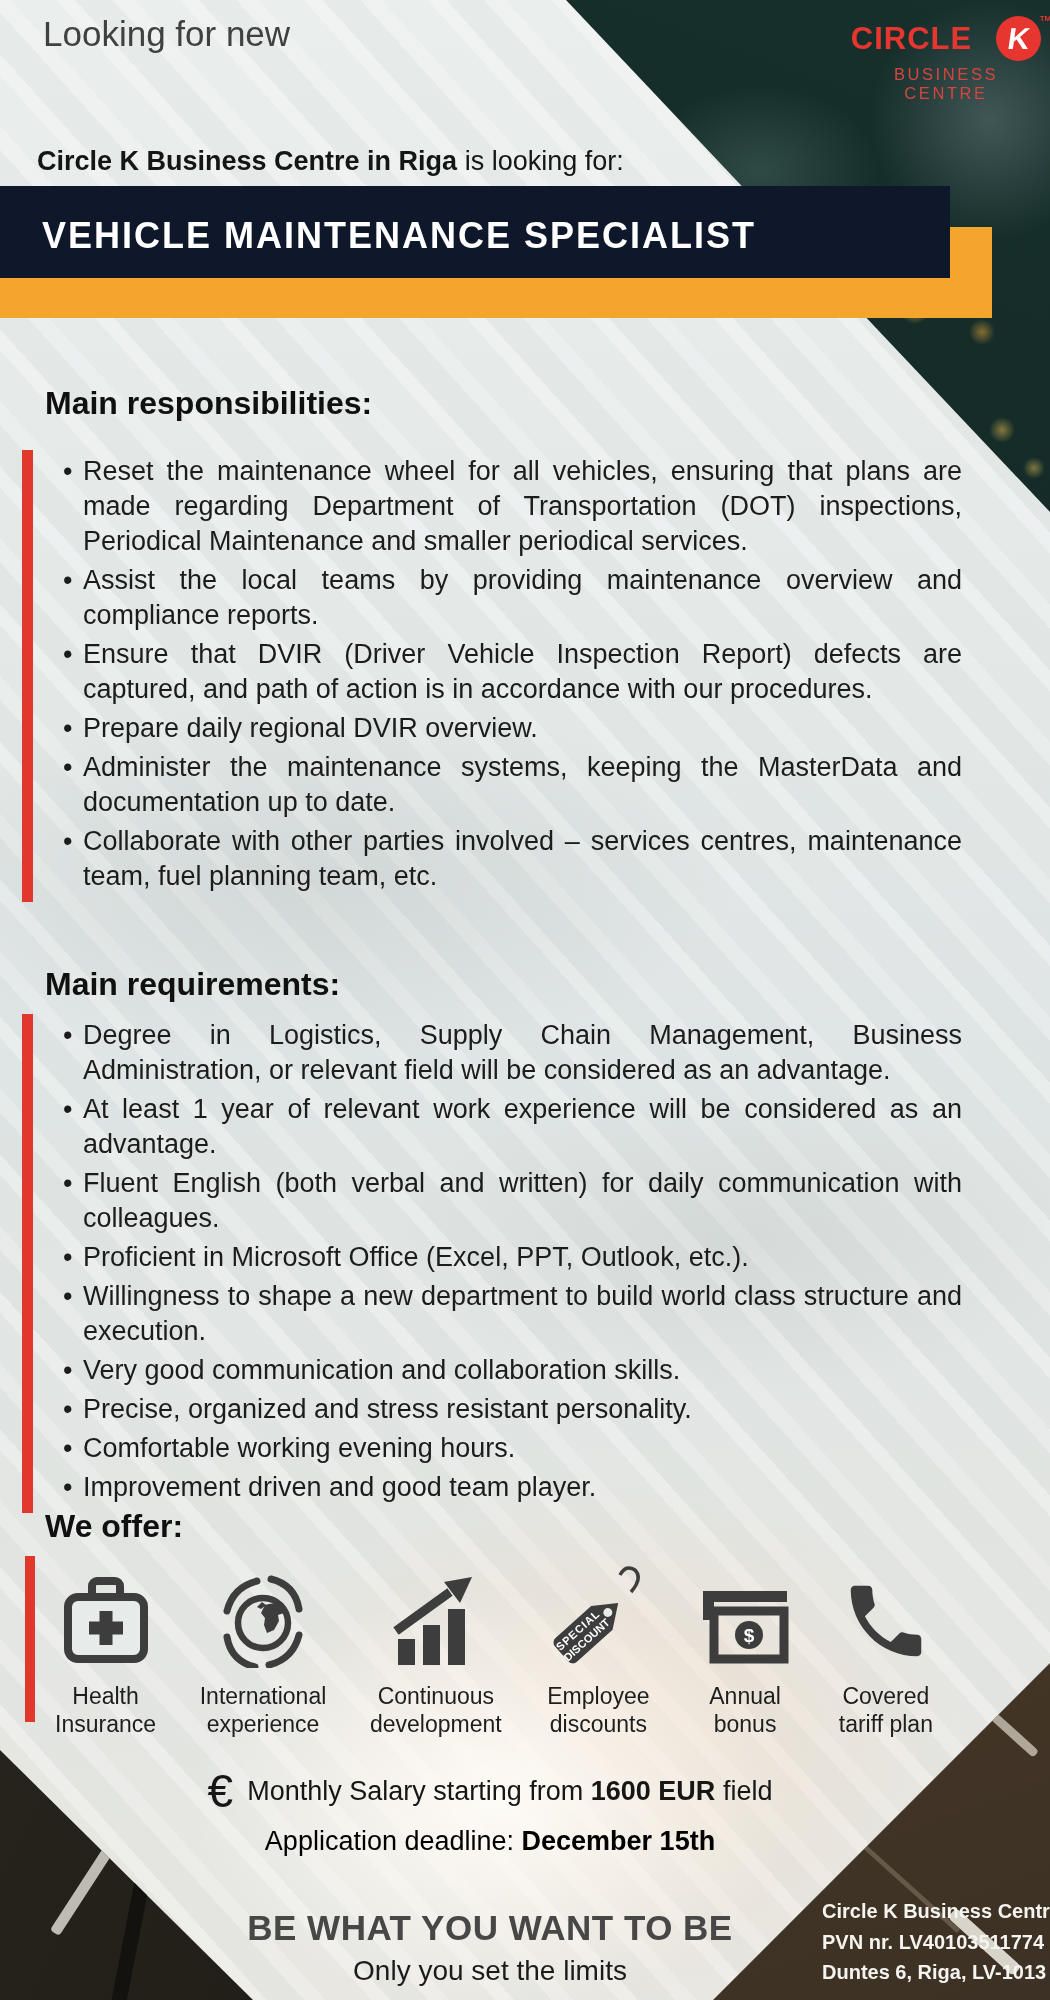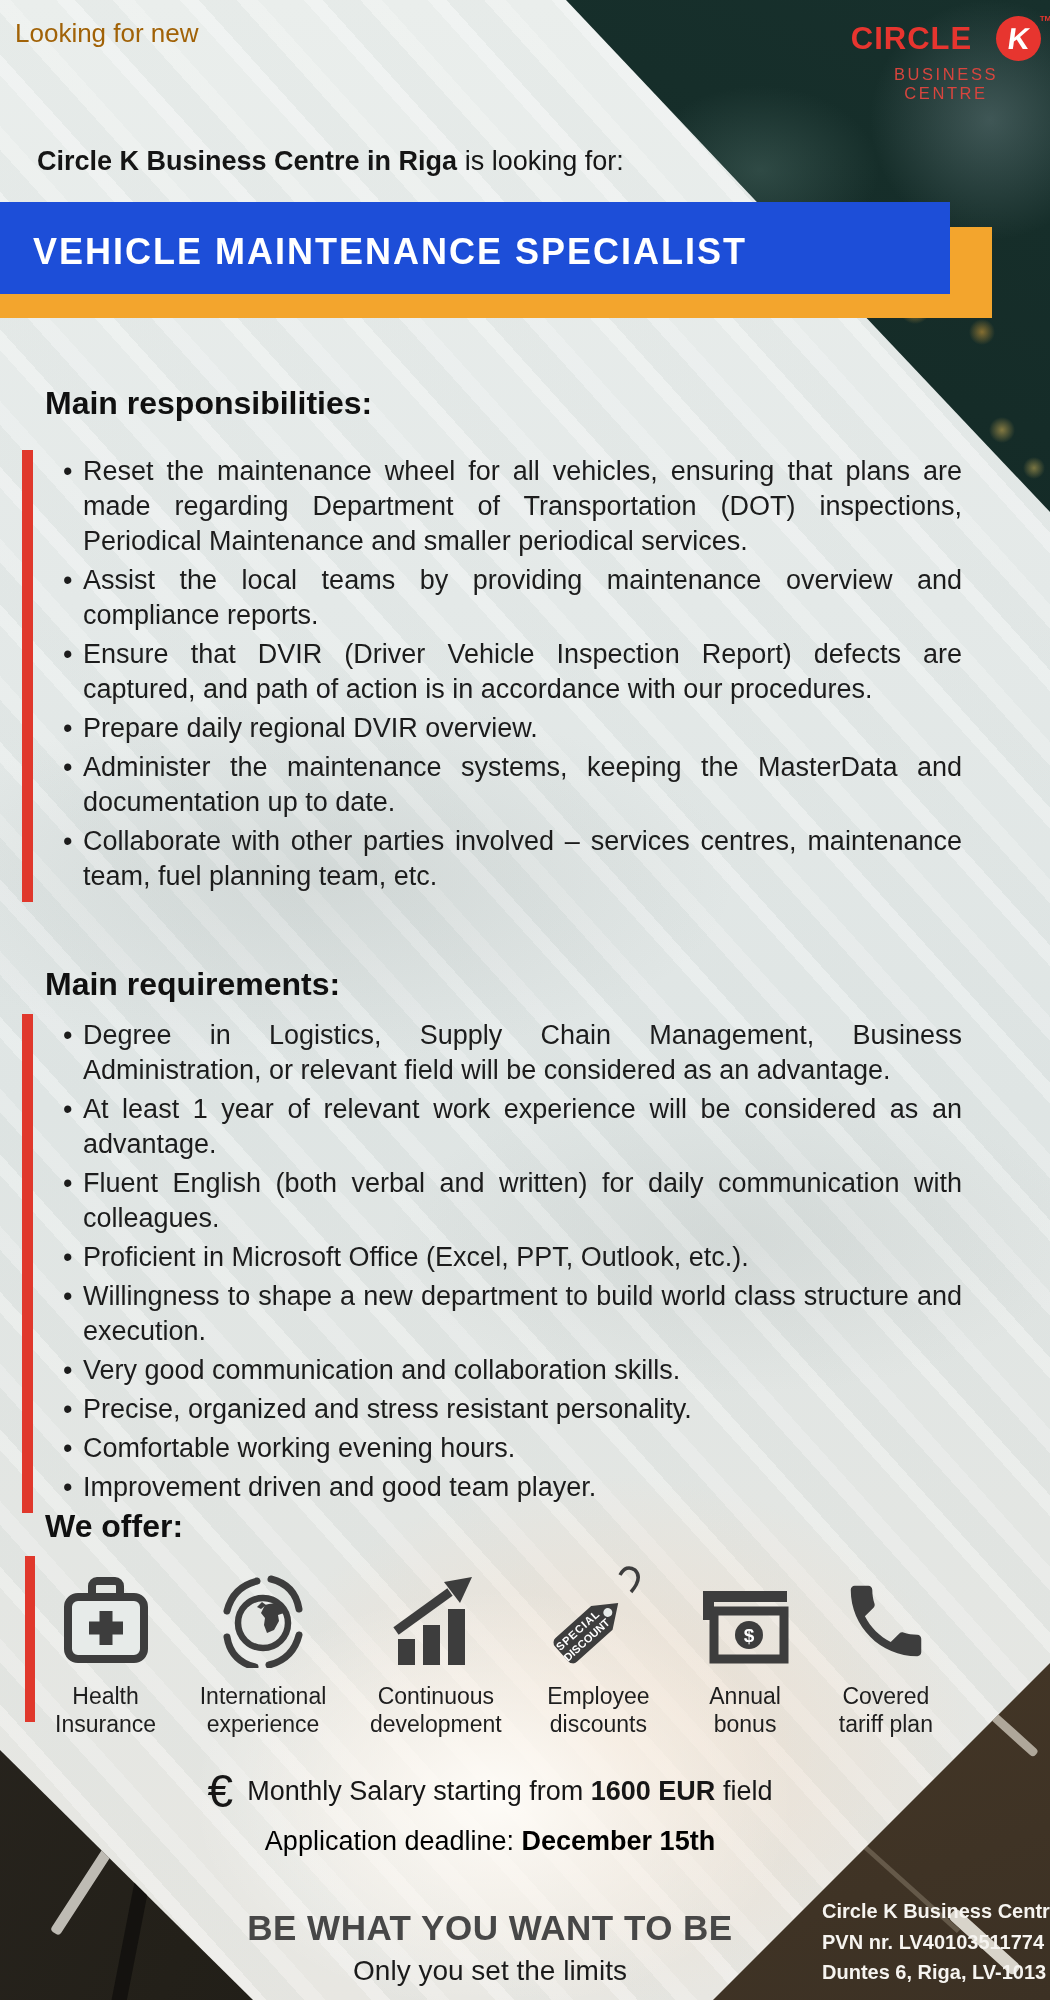--- a/index.html
+++ b/index.html
@@ -69,29 +69,29 @@
     position:absolute;left:878px;top:1756px;width:5px;height:210px;
     background:rgba(202,192,170,.28);transform:rotate(-48deg);
   }
   
   .banner-orange{
     position:absolute;left:0;top:227px;width:992px;height:91px;
     background:#f3a52d;z-index:2;
   }
   .banner-red{
     position:absolute;left:0;top:186px;width:950px;height:92px;
-    background:#1d4ed8;z-index:3;display:flex;align-items:center;
-    padding-left:33px;box-sizing:border-box;margin-top:16px;
+    background:#0f172a;z-index:3;display:flex;align-items:center;
+    padding-left:42px;box-sizing:border-box;
   }
   .banner-red .title{
     color:#ffffff;font-size:36px;font-weight:800;letter-spacing:2px;
     padding-top:7px;white-space:nowrap;
   }
   
-  .intro{position:absolute;left:15px;top:14px;z-index:5;font-size:26px;line-height:39px;color:#a16207;}
+  .intro{position:absolute;left:43px;top:14px;z-index:5;font-size:35px;line-height:39px;color:#404040;}
   .seeking{position:absolute;left:29px;top:146px;z-index:5;font-size:27px;color:#151515;}
   .seeking b{font-weight:800;margin-left:8px;}
   
   .logo{position:absolute;left:858px;top:16px;width:176px;z-index:5;text-align:center;}
   .logo-row{display:flex;align-items:center;justify-content:center;gap:24px;}
   .logo-brand{color:#e7352f;font-size:31px;font-weight:800;letter-spacing:1px;}
   .logo-k-wrap{position:relative;}
   .logo-k{
     display:flex;align-items:center;justify-content:center;
     width:45px;height:45px;border-radius:50%;background:#e7352f;

